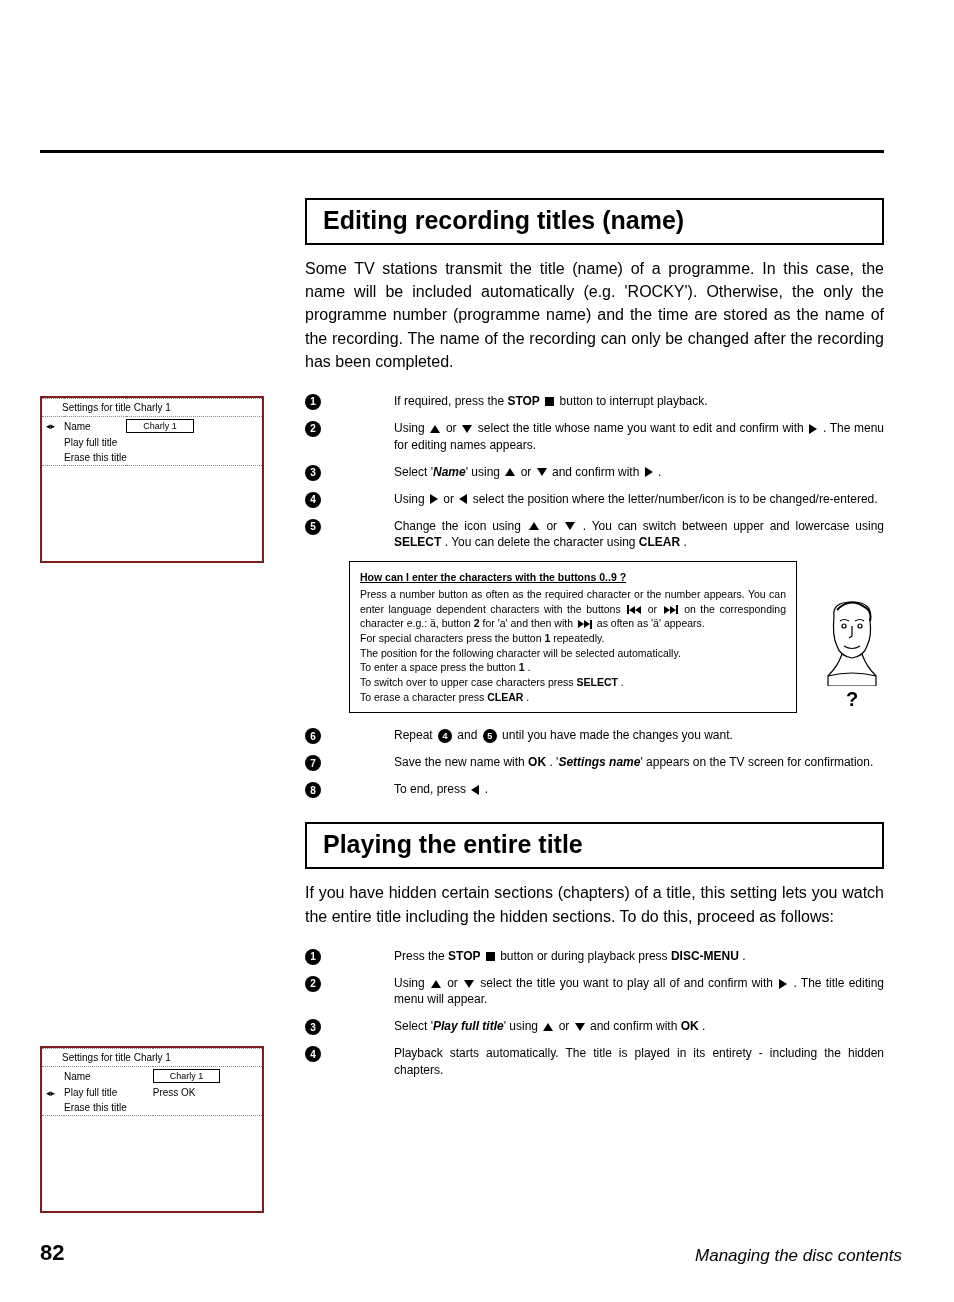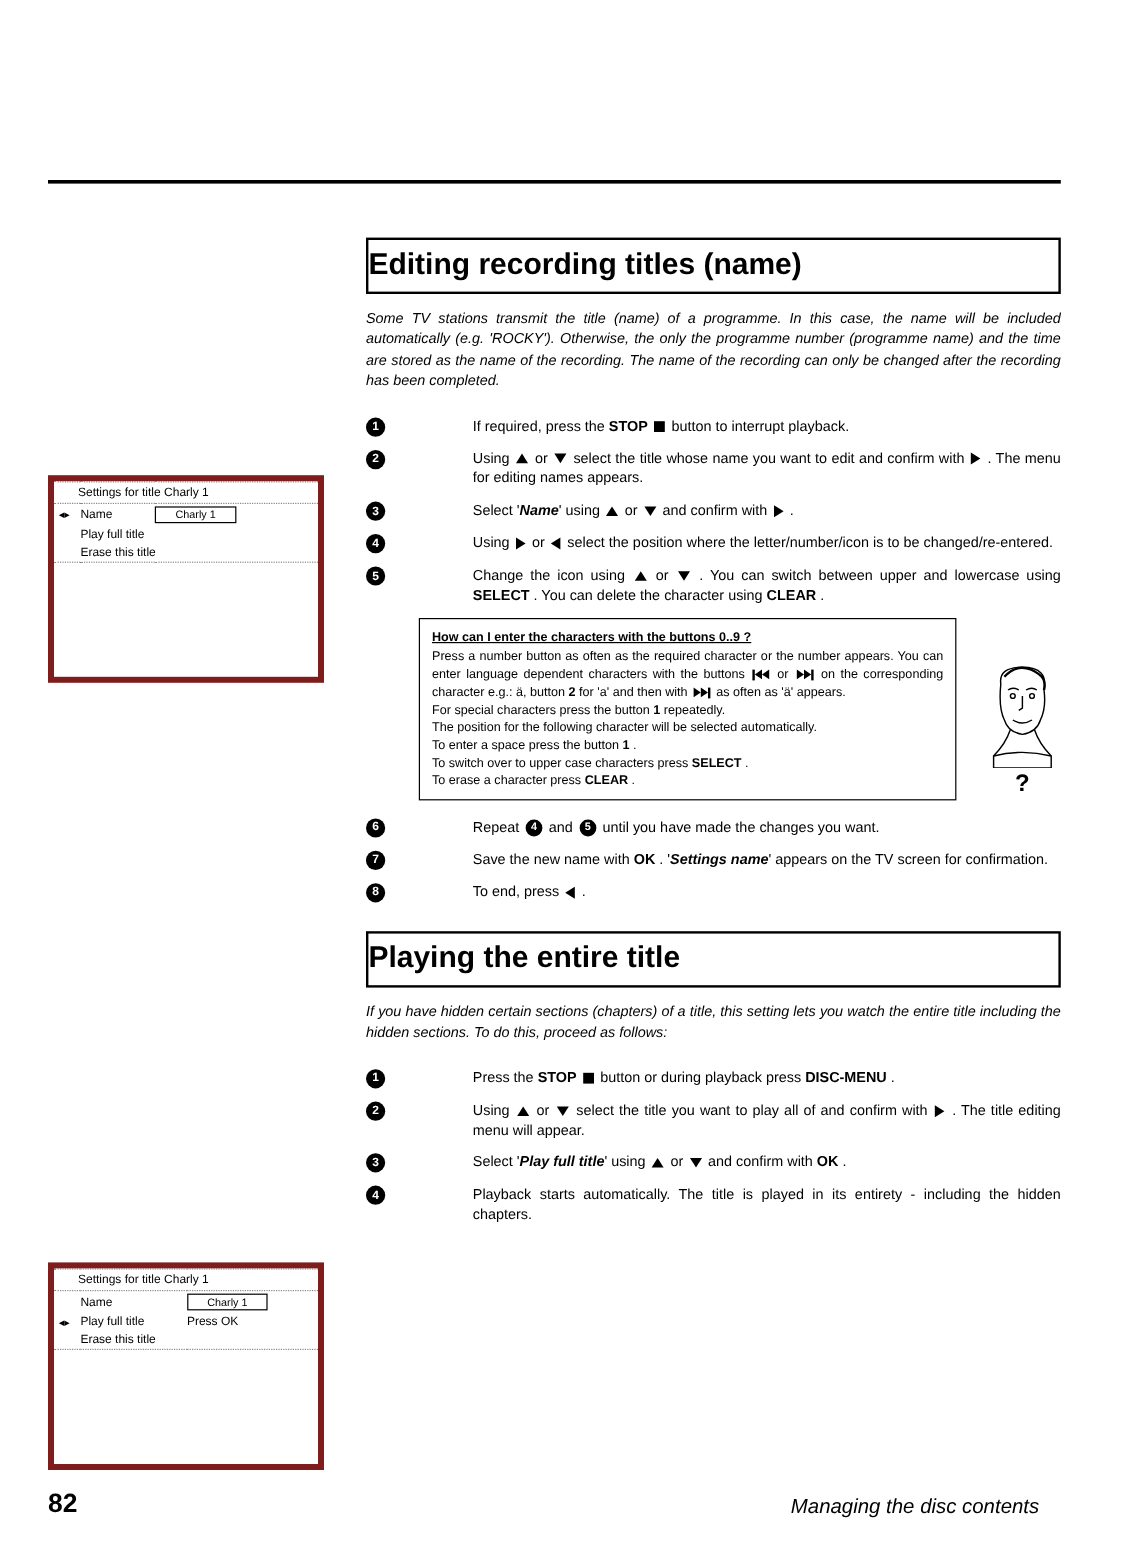--- a/index.html
+++ b/index.html
@@ -34,30 +34,29 @@
     flex: 0 0 265px;
   }
   .right-col {
     flex: 1;
     min-width: 0;
   }
   .section-title {
     border: 2px solid #000;
     font-size: 25px;
     font-weight: bold;
-    padding: 6px 12px 8px 0;
+    padding: 6px 12px 8px 16px;
     margin-bottom: 12px;
     font-family: "Trebuchet MS", Arial, sans-serif;
   }
   .intro {
-    font-size: 12px;
+    font-size: 16px;
     line-height: 1.45;
     text-align: justify;
     margin-bottom: 20px;
-    font-style: italic;
   }
   .step-list {
     font-size: 12px;
   }
   .step {
     display: flex;
     flex-direction: row;
     align-items: flex-start;
     margin-bottom: 10px;
   }
@@ -120,21 +119,21 @@
     align-items: center;
     vertical-align: middle;
     gap: 0;
     margin: 0 2px;
   }
   .bar { width: 2px; height: 9px; background: #000; }
   .small-tri-r { width: 0; height: 0; border-top: 4.5px solid transparent; border-bottom: 4.5px solid transparent; border-left: 6px solid #000; }
   .small-tri-l { width: 0; height: 0; border-top: 4.5px solid transparent; border-bottom: 4.5px solid transparent; border-right: 6px solid #000; }
 
   .osd {
-    border: 5px solid #7f1d1d;
+    border: 2px solid #7f1d1d;
     font-size: 10px;
     width: 220px;
     margin-top: 18px;
     position: relative;
     padding-bottom: 95px;
   }
   .osd table {
     width: 100%;
     border-collapse: collapse;
   }
@@ -201,21 +200,21 @@
   .face-box svg { width: 60px; height: 90px; }
   .qmark {
     font-size: 20px;
     font-weight: bold;
     margin-top: 2px;
   }
 
   .footer {
     position: absolute;
     left: 40px;
-    right: 88px;
+    right: 52px;
     bottom: 36px;
     display: flex;
     justify-content: space-between;
     align-items: flex-end;
   }
   .page-num {
     font-size: 22px;
     font-weight: bold;
     font-family: "Trebuchet MS", Arial, sans-serif;
   }

